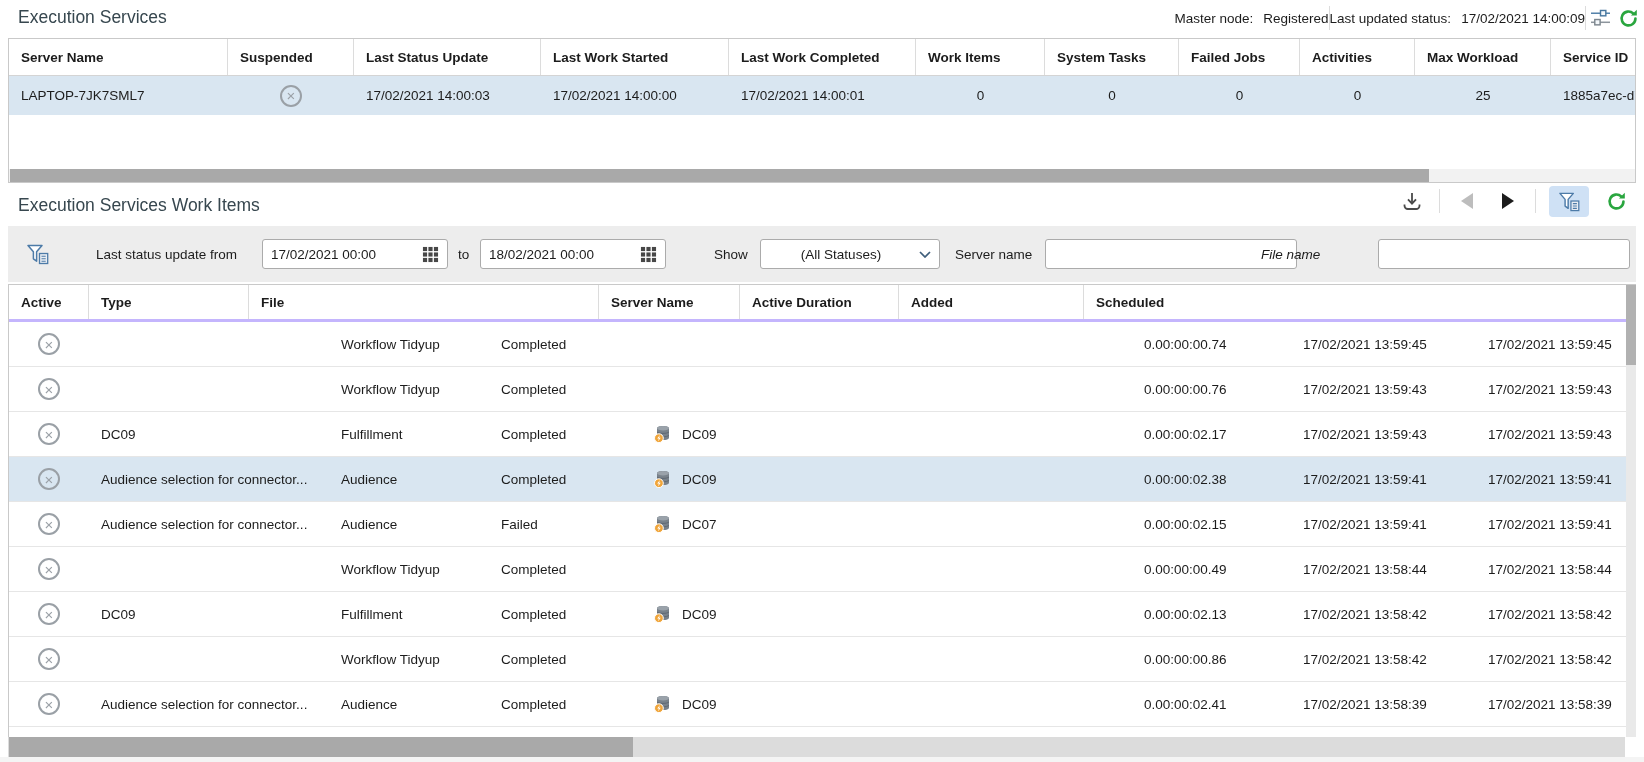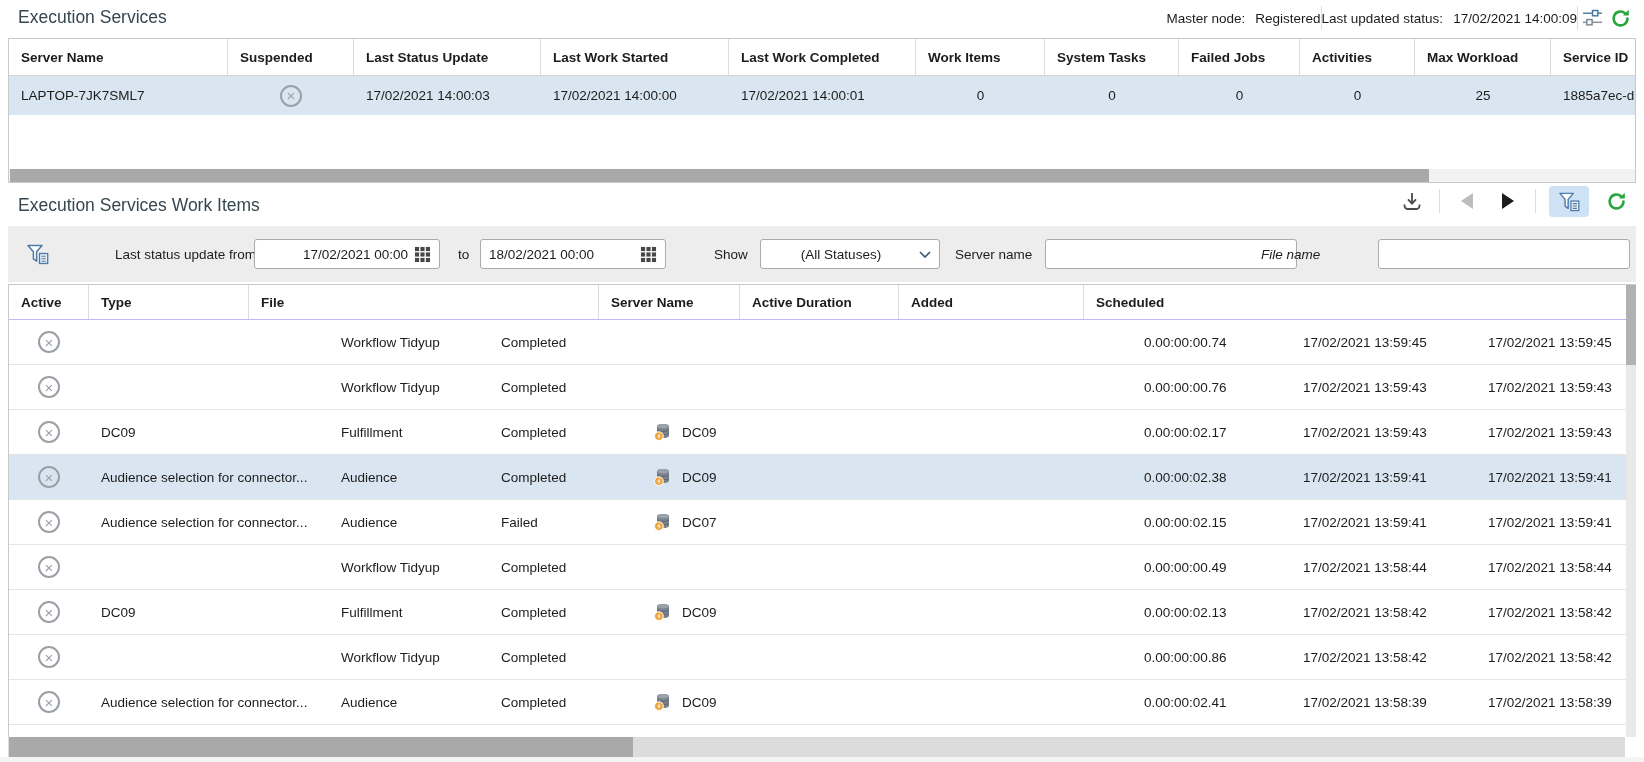--- a/index.html
+++ b/index.html
@@ -1,20 +1,20 @@
 <!DOCTYPE html>
 <html><head>
 <meta charset="utf-8">
 <style>
   html,body{margin:0;padding:0;background:#fff;}
   .app{position:relative;width:1644px;height:762px;background:#ffffff;
        font-family:"Liberation Sans",sans-serif;font-size:13.5px;color:#1c1c1c;overflow:hidden;}
   .section-title{position:absolute;left:18px;font-size:17.5px;color:#37474f;white-space:nowrap;}
   
-  .top-info{position:absolute;top:0;right:10px;height:36px;display:flex;align-items:center;}
+  .top-info{position:absolute;top:0;right:2px;height:36px;display:flex;align-items:center;}
   .info-pair{display:flex;align-items:center;gap:10px;white-space:nowrap;}
   .vsep{width:1px;height:24px;background:#dcdcdc;}
   .icon-btn{display:flex;align-items:center;justify-content:center;width:28px;height:28px;cursor:pointer;}
   
   .t1{position:absolute;left:8px;top:38px;width:1628px;height:145px;border:1px solid #c9c9c9;
       background:#fff;box-sizing:border-box;overflow:hidden;}
   .t1 .hdr{display:flex;height:36px;border-bottom:1px solid #d4d4d4;}
   .hdr .cell{font-weight:bold;}
   .cell{display:flex;align-items:center;padding-left:12px;box-sizing:border-box;
         overflow:hidden;white-space:nowrap;flex:0 0 auto;}
@@ -43,21 +43,21 @@
   .filter-bar{position:absolute;left:8px;top:226px;width:1628px;height:56px;background:#ededed;}
   .fb-item{position:absolute;top:0;height:56px;display:flex;align-items:center;white-space:nowrap;}
   .inp{position:absolute;top:13px;height:30px;background:#fff;border:1px solid #ababab;
        border-radius:3px;box-sizing:border-box;display:flex;align-items:center;padding:0 8px;gap:6px;}
   .inp .val{flex:1;overflow:hidden;white-space:nowrap;}
   .txt-input{position:absolute;top:13px;height:30px;background:#fff;border:1px solid #ababab;
        border-radius:3px;box-sizing:border-box;padding:0 8px;font:inherit;color:inherit;}
   
   .t2{position:absolute;left:8px;top:284px;width:1628px;height:478px;border:1px solid #c9c9c9;
       border-bottom:none;background:#fff;box-sizing:border-box;overflow:hidden;}
-  .t2 .hdr{display:flex;height:34px;border-bottom:1px solid #c4b5fd;}
+  .t2 .hdr{display:flex;height:34px;border-bottom:3px solid #c4b5fd;}
   .t2 .hdr .cell{border-right:1px solid #dcdcdc;}
   .t2 .hdr .cell:last-child{border-right:none;}
   .t2 .row{display:flex;height:45px;box-sizing:border-box;border-bottom:1px solid #e6e6e6;align-items:center;}
   .t2 .row.selected{background:#d9e6f1;}
   .t2 .row.partial{opacity:.55;border-bottom:none;}
   .t2 .c0{width:80px}.t2 .c1{width:240px}.t2 .c2{width:160px}.t2 .c3{width:152px}
   .t2 .c4{width:350px}.t2 .c5{width:141px}.t2 .c6{width:159px}.t2 .c7{width:185px}.t2 .c8{width:159px}
   .filecell{gap:9px;}
   
   .vscroll{position:absolute;top:285px;right:8px;width:10px;height:477px;background:#e9e9e9;}
@@ -206,22 +206,22 @@
         </svg>
       </div>
   </div>
 
   <div class="filter-bar">
     <div class="fb-item" style="left:17px;">
         <svg width="26" height="24">
           <use href="#sym-funnel"></use>
         </svg>
       </div>
-    <div class="fb-item" style="left:107px;">Last status update from</div>
-    <div class="inp" style="left:246px;width:186px;text-align:right;">
+    <div class="fb-item" style="left:88px;">Last status update from</div>
+    <div class="inp" style="left:254px;width:186px;">
       <span class="val">17/02/2021 00:00</span>
       <svg width="17" height="17">
           <use href="#sym-calendar"></use>
         </svg>
     </div>
     <div class="fb-item" style="left:450px;">to</div>
     <div class="inp" style="left:472px;width:186px;">
       <span class="val">18/02/2021 00:00</span>
       <svg width="17" height="17">
           <use href="#sym-calendar"></use>

